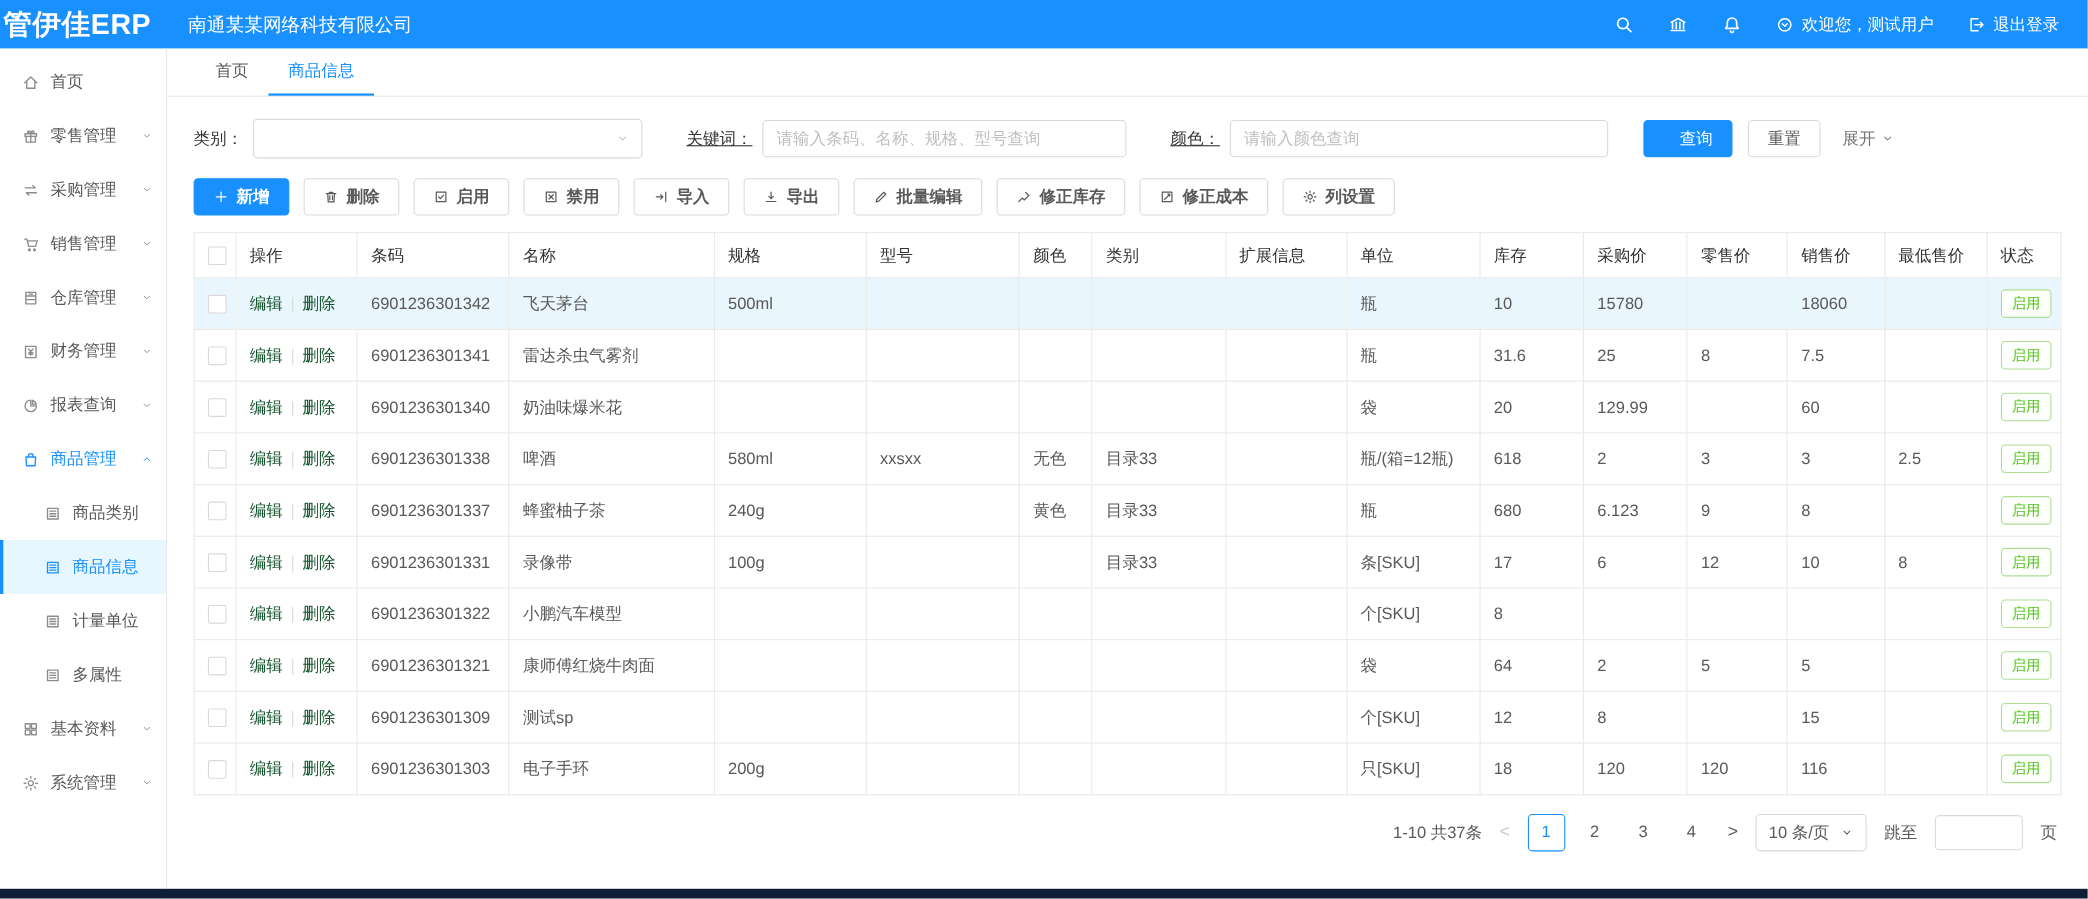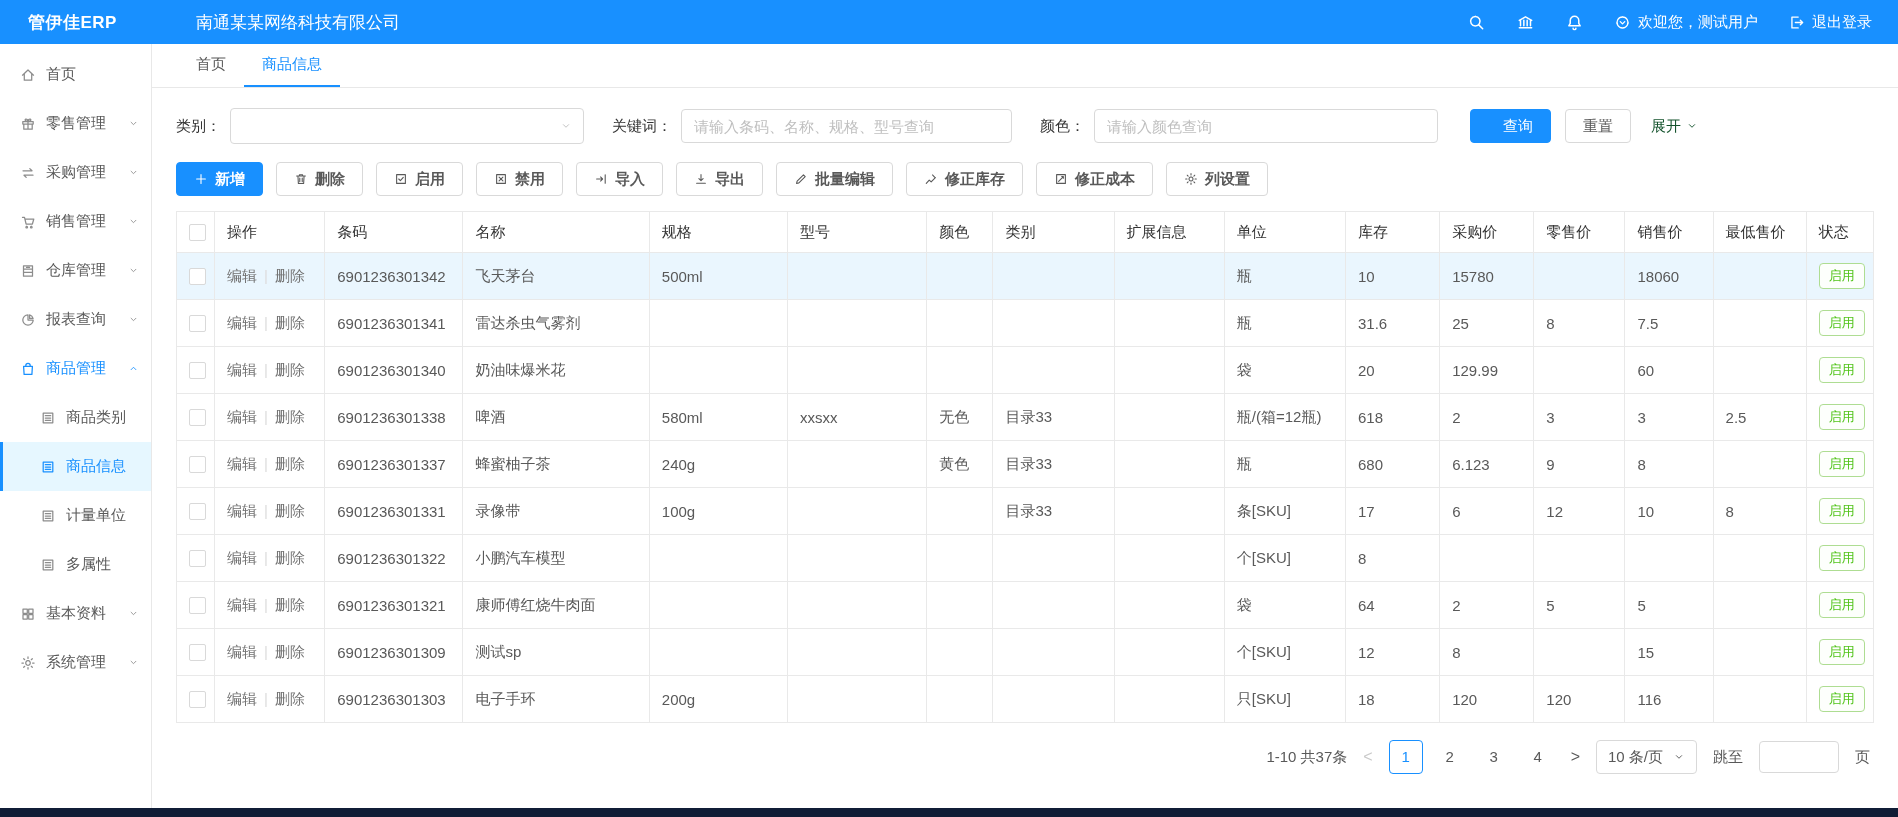--- a/index.html
+++ b/index.html
@@ -1,21 +1,21 @@
 <!DOCTYPE html>
 <html><head>
 <meta charset="utf-8">
 <style>
   html,body{margin:0;padding:0;}
   body{width:1898px;height:817px;overflow:hidden;background:#fff;
        font-family:"Liberation Sans","DejaVu Sans",sans-serif;font-size:15px;color:#595959;}
   .app{display:flex;flex-direction:column;height:817px;}
   
   .topbar{height:44px;background:#1890ff;display:flex;align-items:center;color:#fff;flex:0 0 auto;}
-  .logo{width:152px;padding-left:28px;font-size:17px;font-weight:bold;letter-spacing:.5px;white-space:nowrap;}
+  .logo{width:152px;padding-left:3px;font-size:26px;font-weight:bold;letter-spacing:.5px;white-space:nowrap;}
   .company{font-size:17px;margin-left:16px;white-space:nowrap;}
   .tb-right{margin-left:auto;display:flex;align-items:center;gap:30px;padding-right:26px;}
   .tb-ic{display:inline-flex;cursor:pointer;}
   .tb-ic svg{width:19px;height:19px;}
   .tb-item{display:inline-flex;align-items:center;gap:7px;cursor:pointer;font-size:15px;}
   .tb-item svg{width:17px;height:17px;}
   
   .main{flex:1;display:flex;min-height:0;}
   .sidebar{width:151px;flex:0 0 auto;border-right:1px solid #e8e8e8;padding-top:6px;overflow:hidden;}
   .side-item,.side-sub{height:49px;display:flex;align-items:center;gap:10px;padding-left:20px;cursor:pointer;color:#595959;}
@@ -28,44 +28,44 @@
   .side-sub.act{background:#e6f7ff;box-shadow:inset 3px 0 0 #1890ff;}
   .content{flex:1;display:flex;flex-direction:column;min-width:0;}
   
   .tabbar{height:43px;border-bottom:1px solid #e8e8e8;display:flex;align-items:stretch;padding-left:26px;flex:0 0 auto;}
   .tab{display:flex;align-items:center;padding:0 18px;cursor:pointer;color:#595959;border-bottom:2px solid transparent;}
   .tab.act{color:#1890ff;border-bottom-color:#1890ff;}
   
   .page{padding:20px 24px 0;flex:1;min-height:0;}
   .filterbar{display:flex;align-items:center;margin-bottom:18px;}
   .flabel{color:#333;margin-right:9px;white-space:nowrap;}
-  .fgap{margin-left:28px;}
+  .fgap{margin-left:40px;text-decoration:underline;}
   .select{width:330px;height:34px;border:1px solid #d9d9d9;border-radius:4px;display:flex;align-items:center;
           justify-content:flex-end;padding:0 11px;cursor:pointer;color:#bfbfbf;background:#fff;}
   .select .ic svg,.pg-size .ic svg{width:12px;height:12px;}
   .finput{height:32px;border:1px solid #d9d9d9;border-radius:4px;padding:0 12px;font:inherit;color:#701a75;background:#fff;}
   .finput::placeholder{color:#bfbfbf;}
   .f-kw{width:305px;} .f-color{width:318px;}
   .btn{height:34px;padding:0 17px;border:1px solid #d9d9d9;border-radius:4px;background:#fff;color:#595959;
        font:inherit;display:inline-flex;align-items:center;gap:7px;cursor:pointer;white-space:nowrap;}
   .btn .ic{display:inline-flex;} .btn .ic svg{width:14px;height:14px;}
   .btn.primary{background:#1890ff;border-color:#1890ff;color:#fff;}
   .b-search{margin-left:32px;padding-left:32px;} .b-reset{margin-left:14px;}
-  .expand{margin-left:20px;color:#14532d;display:inline-flex;align-items:center;gap:5px;cursor:pointer;text-decoration:none;}
+  .expand{margin-left:20px;color:#737373;display:inline-flex;align-items:center;gap:5px;cursor:pointer;text-decoration:none;}
   .expand .ic svg{width:12px;height:12px;}
   
   .toolbar{display:flex;gap:13px;margin-bottom:15px;font-weight:bold;}
   
   table{border-collapse:collapse;table-layout:fixed;width:100%;border-radius:12px;}
   th,td{border:1px solid #e9e9e9;padding:0 12px;text-align:left;white-space:nowrap;overflow:hidden;}
   th{height:40px;color:#333;font-weight:500;font-size:15px;background:#fff;}
   td{height:46px;color:#595959;}
   tr.hl td{background:#eaf6fe;}
   .cb{width:15px;height:15px;border:1px solid #d9d9d9;border-radius:2px;display:inline-block;background:#fff;cursor:pointer;vertical-align:middle;}
-  .lnk{color:#737373;cursor:pointer;text-decoration:none;}
+  .lnk{color:#14532d;cursor:pointer;text-decoration:none;}
   .sep{color:#dcdcdc;margin:0 7px;}
   .badge{display:inline-block;padding:3px 9px;border:1px solid #aedd92;border-radius:4px;color:#52c41a;font-size:13px;background:#fdfffc;}
   
   .pager{display:flex;align-items:center;justify-content:flex-end;gap:16px;margin:17px 4px 0;color:#595959;}
   .pg-btn{cursor:pointer;font-size:16px;}
   .pg-btn.prev{color:#c9c9c9;} .pg-btn.next{color:#595959;}
   .pg-pages{display:flex;gap:10px;align-items:center;}
   .pg-num{min-width:32px;height:32px;line-height:32px;text-align:center;cursor:pointer;display:inline-block;border:1px solid transparent;}
   .pg-num.cur{border:1px solid #1890ff;border-radius:4px;color:#1890ff;}
   .pg-size{border:1px solid #d9d9d9;border-radius:4px;height:32px;display:flex;align-items:center;padding:0 11px;gap:10px;cursor:pointer;color:#595959;background:#fff;}
@@ -165,20 +165,33 @@
             </svg>
           </span>
         </div>
         <div class="side-item">
           <span class="ic">
             <svg viewBox="0 0 16 16" fill="none" stroke="currentColor" stroke-width="1.25" stroke-linecap="round" stroke-linejoin="round">
               <path d="M3.5 2.8h9v10.4h-9z M3.5 6.1h9 M3.5 9.4h9 M6.5 4.4h3"></path>
             </svg>
           </span>
           <span>仓库管理</span>
+          <span class="ic chev-r">
+            <svg viewBox="0 0 16 16" fill="none" stroke="currentColor" stroke-width="1.25" stroke-linecap="round" stroke-linejoin="round">
+              <path d="M4.5 6.2 8 9.7l3.5-3.5"></path>
+            </svg>
+          </span>
+        </div>
+        <div class="side-item">
+          <span class="ic">
+            <svg viewBox="0 0 16 16" fill="none" stroke="currentColor" stroke-width="1.25" stroke-linecap="round" stroke-linejoin="round">
+              <path d="M3.2 2.9h9.6v10.2H3.2z M5.9 5.2 8 7.4l2.1-2.2 M8 7.4v3.4 M6.2 8.5h3.6 M6.2 10.1h3.6"></path>
+            </svg>
+          </span>
+          <span>财务管理</span>
           <span class="ic chev-r">
             <svg viewBox="0 0 16 16" fill="none" stroke="currentColor" stroke-width="1.25" stroke-linecap="round" stroke-linejoin="round">
               <path d="M4.5 6.2 8 9.7l3.5-3.5"></path>
             </svg>
           </span>
         </div>
         <div class="side-item">
           <span class="ic">
             <svg viewBox="0 0 16 16" fill="none" stroke="currentColor" stroke-width="1.25" stroke-linecap="round" stroke-linejoin="round">
               <path d="M8 2.8a5.2 5.2 0 1 0 5.2 5.2H8z M9.6 2.9a5.2 5.2 0 0 1 3.5 3.5H9.6z"></path>

